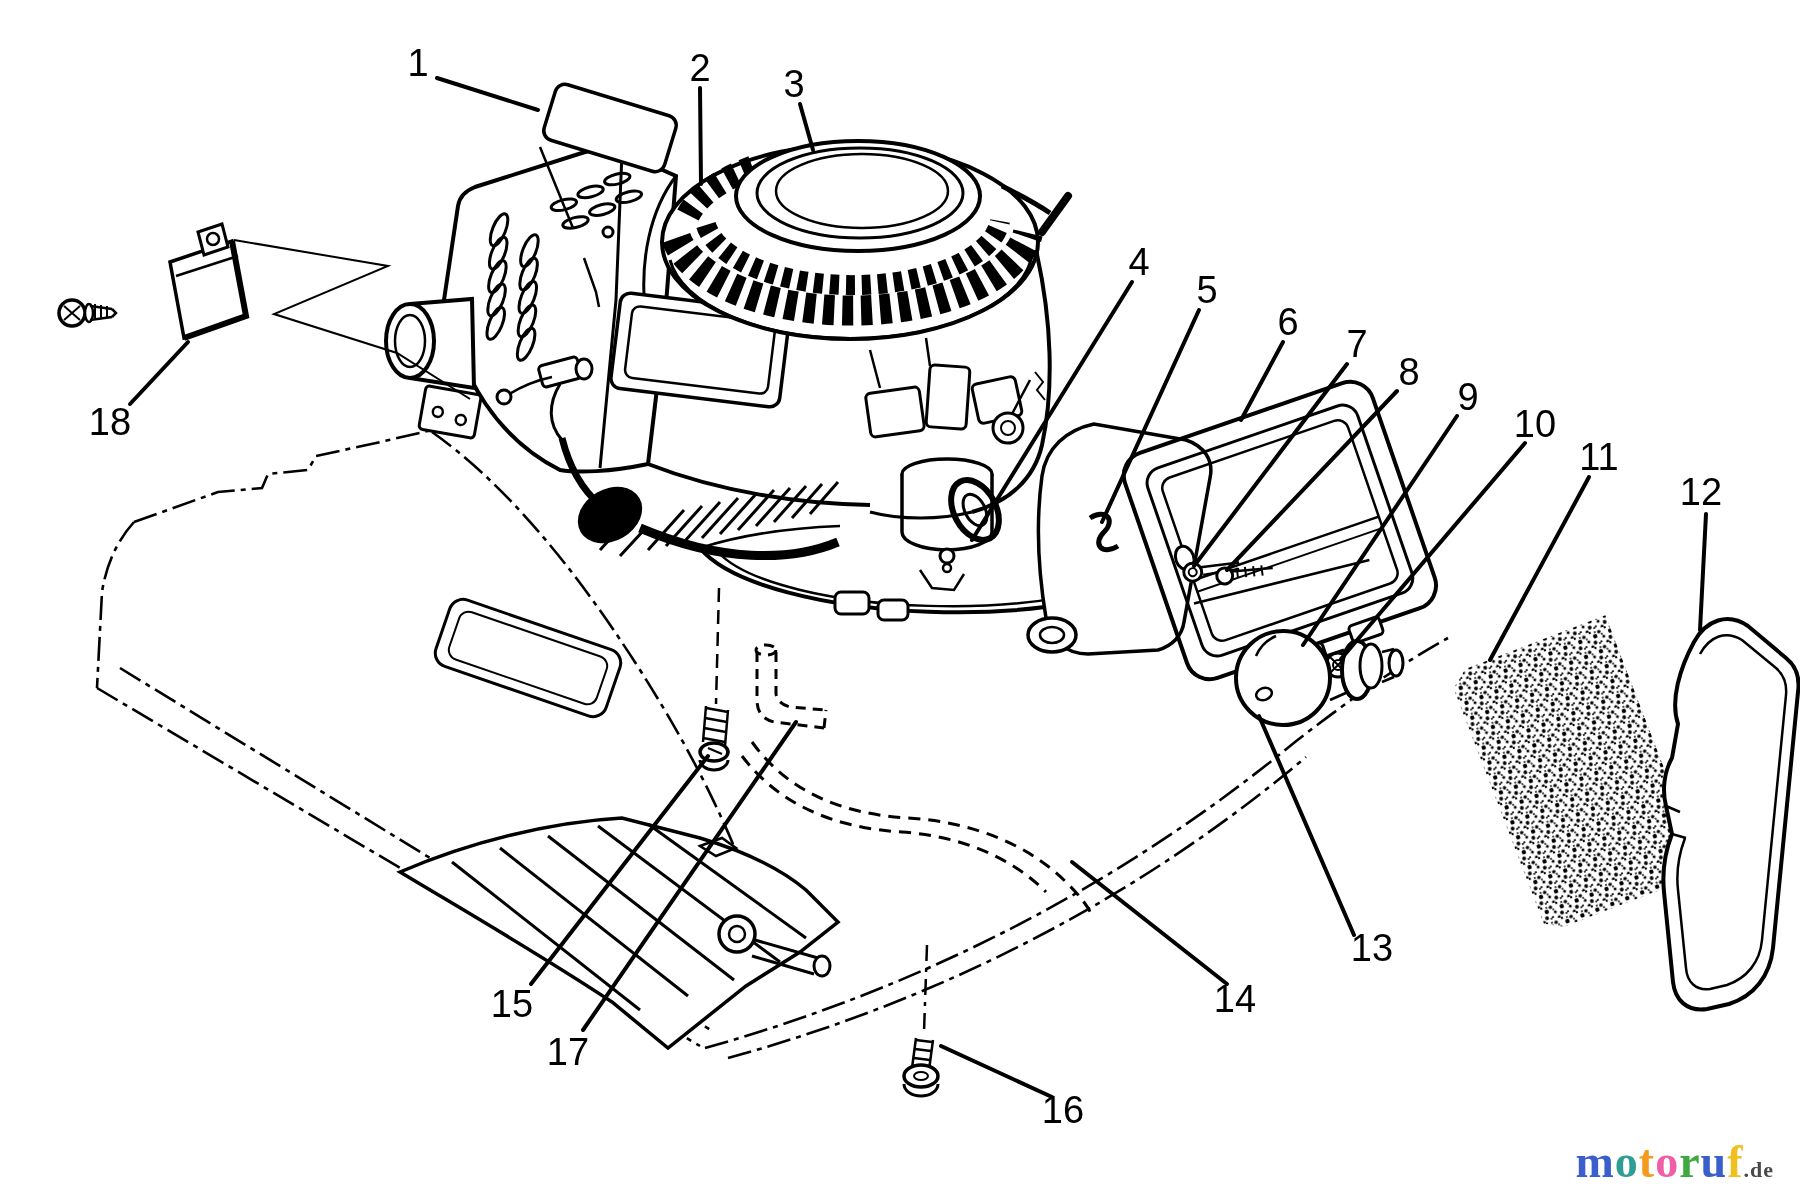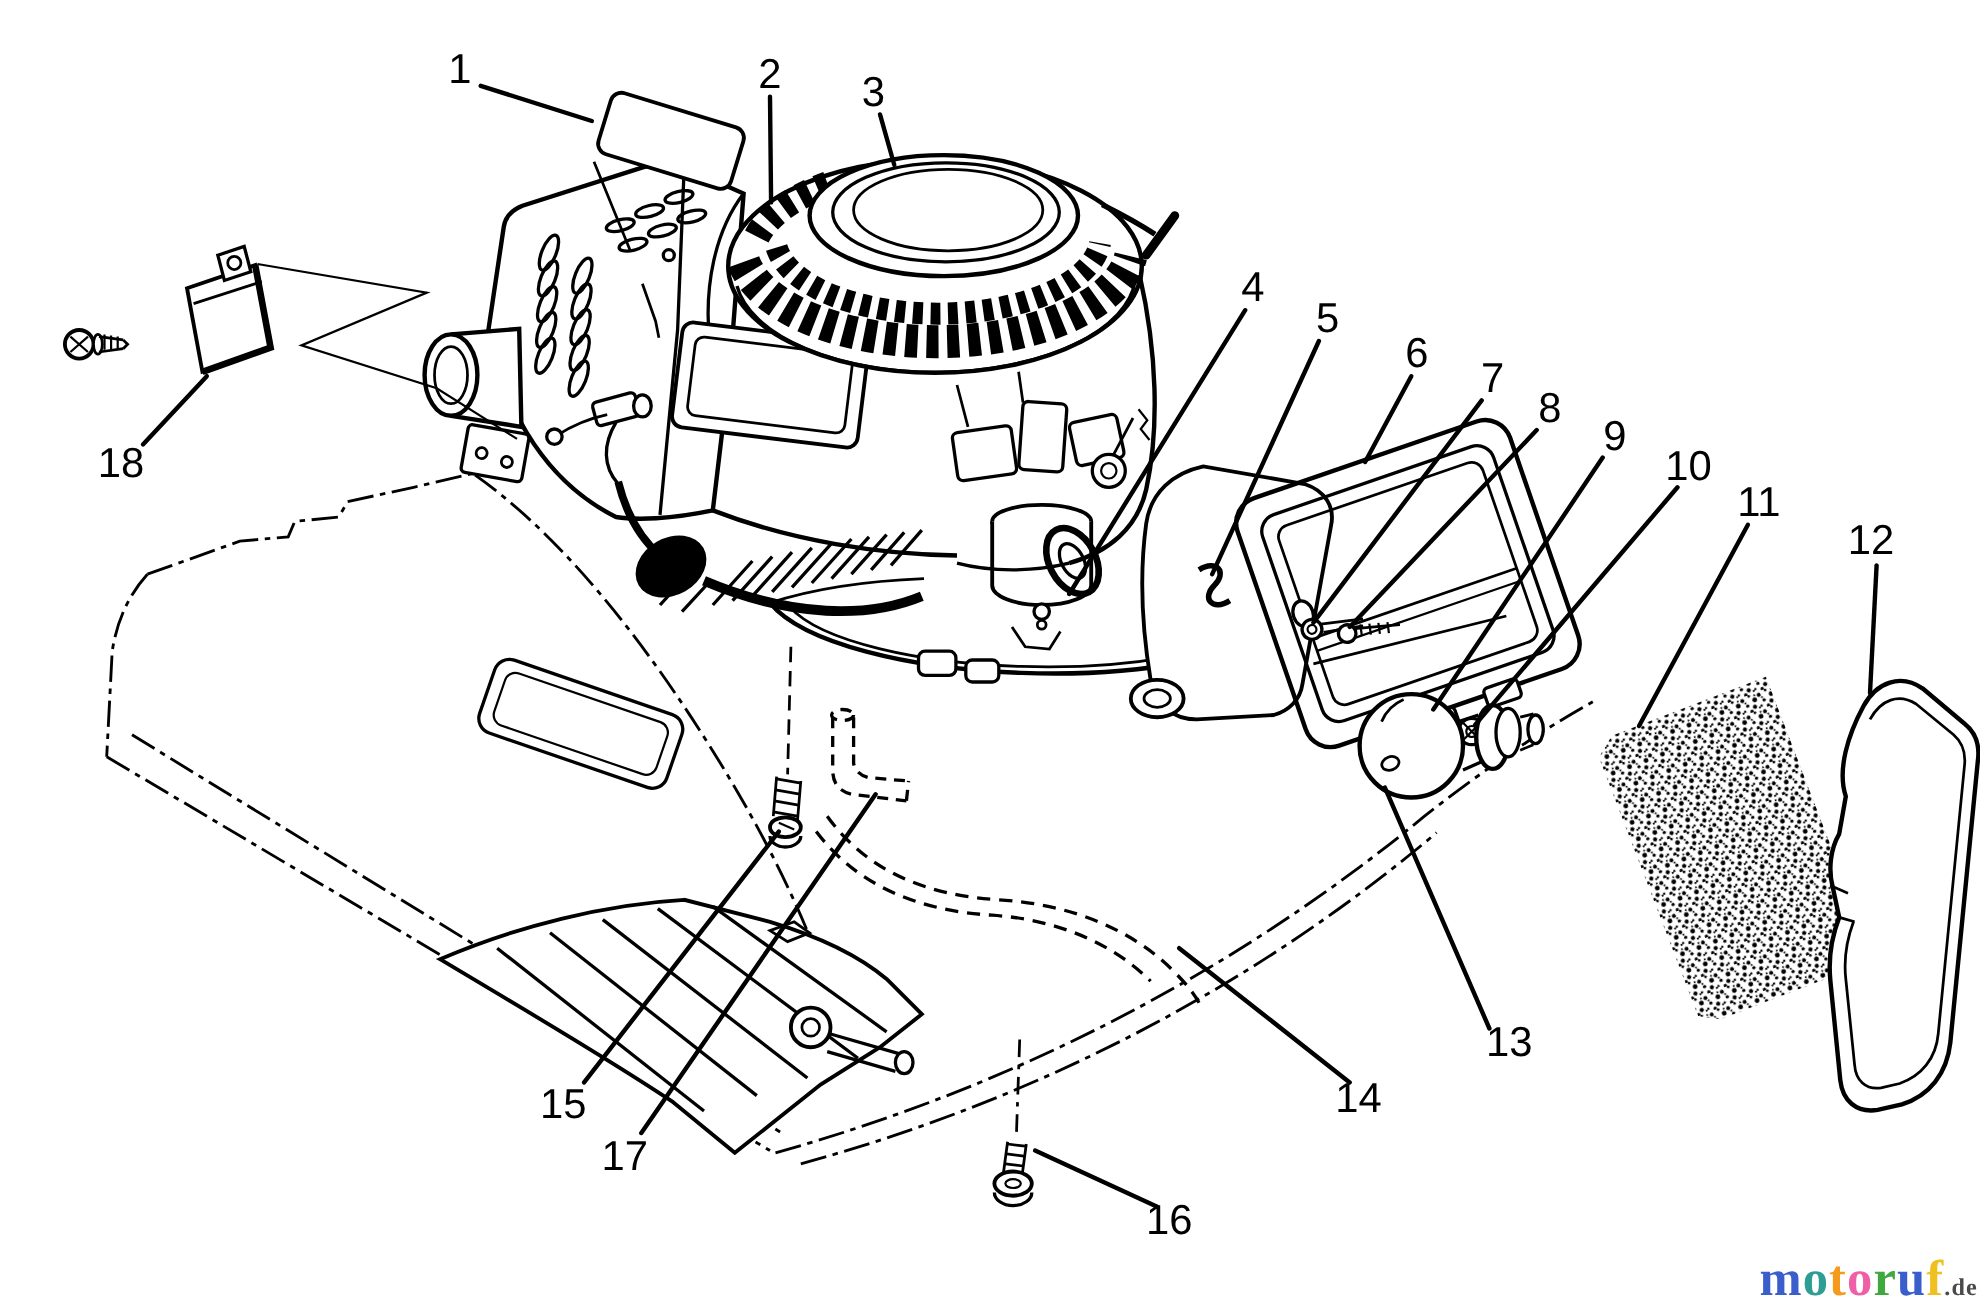--- a/index.html
+++ b/index.html
@@ -1,19 +1,19 @@
 <!DOCTYPE html>
 <html><head>
 <meta charset="utf-8">
 <style>
   html,body{margin:0;padding:0;background:#ffffff;width:1800px;height:1187px;overflow:hidden;}
   .stage{position:relative;width:1800px;height:1187px;background:#fff;font-family:"Liberation Sans",sans-serif;}
   svg{position:absolute;left:0;top:0;}
   .callout-text{font-family:"Liberation Sans",sans-serif;font-size:38px;fill:#000;}
-  .watermark{position:absolute;right:2px;bottom:2px;font-family:"Liberation Serif",serif;
+  .watermark{position:absolute;right:26px;bottom:2px;font-family:"Liberation Serif",serif;
              font-weight:bold;font-size:46px;letter-spacing:1px;line-height:1;}
   .watermark .tld{font-size:22px;font-weight:bold;}
 </style>
 </head>
 <body>
 
 <div class="stage">
 <svg width="1800" height="1187" viewBox="0 0 1800 1187">
   <defs>
     <pattern id="stipple" width="16" height="16" patternUnits="userSpaceOnUse">

